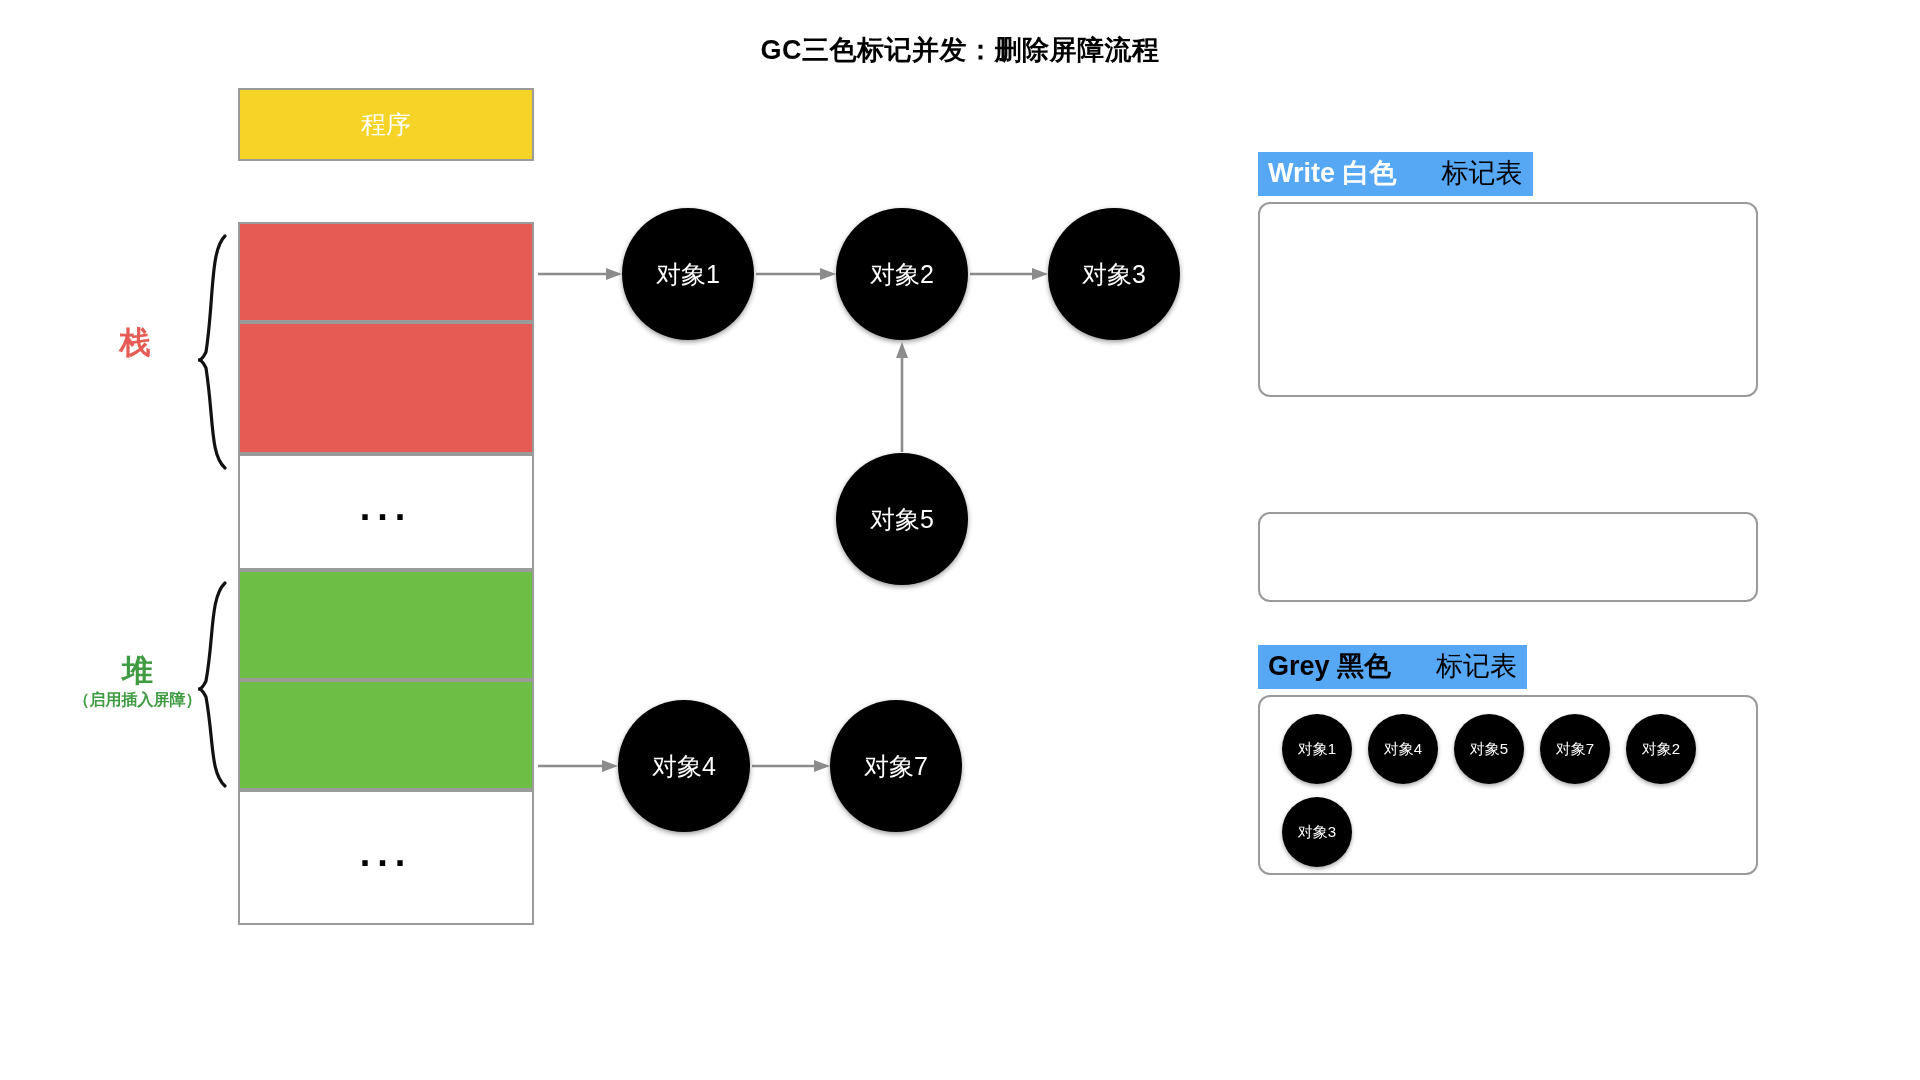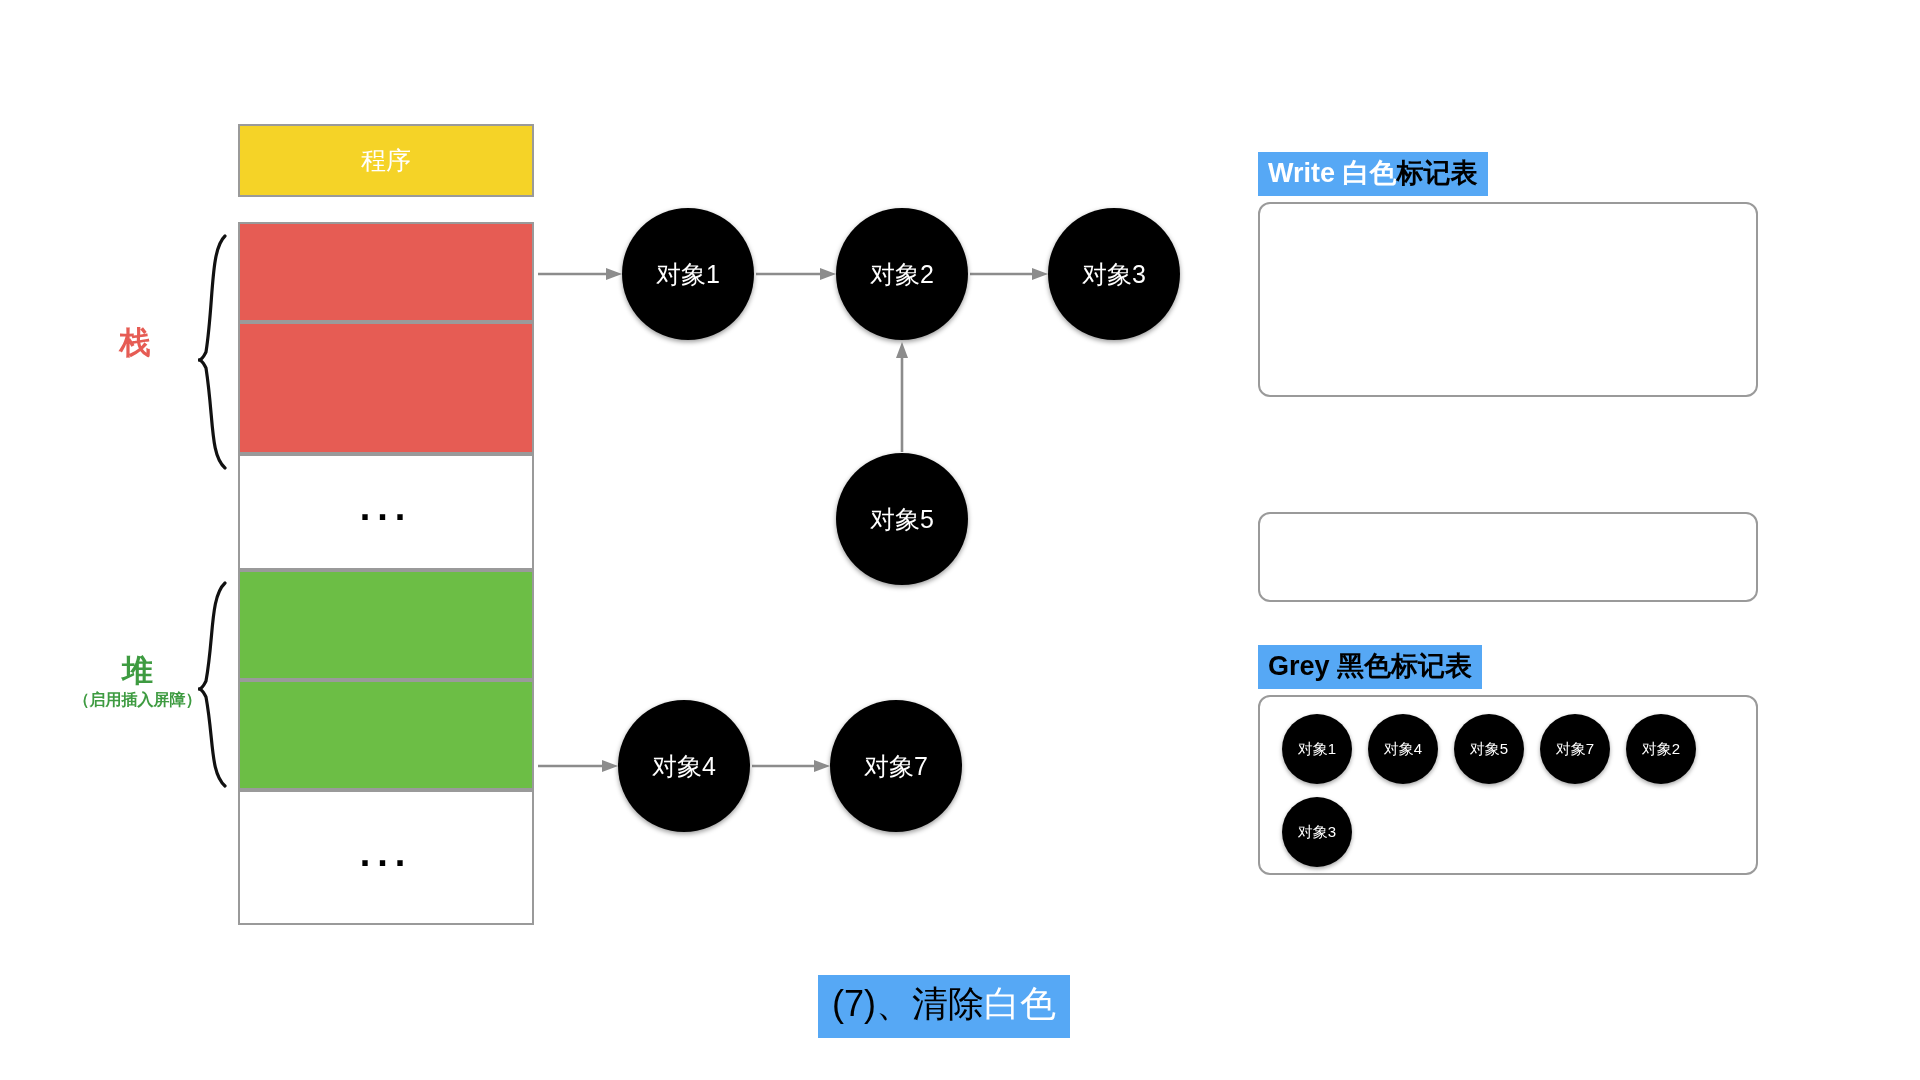--- a/index.html
+++ b/index.html
@@ -44,21 +44,20 @@
     display: flex;
     align-items: center;
   }
   .mem-program {
     top: 88px;
     height: 73px;
     background: #F5D327;
     justify-content: center;
     color: #ffffff;
     font-size: 25px;
-    margin-top: 36px;
   }
   .mem-rootset {
     top: 170px;
     height: 52px;
     background: #56A8F5;
     justify-content: flex-start;
     padding-left: 9px;
     color: #000000;
     font-size: 25px;
     white-space: nowrap;
@@ -154,21 +153,21 @@
   .table-head {
     background: #56A8F5;
     padding: 3px 10px 5px 10px;
     font-size: 27px;
     white-space: nowrap;
     display: inline-block;
   }
   .hl-white { color: #ffffff; font-weight: bold; }
   .hl-grey  { color: #b0b0b0; font-weight: bold; }
   .hl-black { color: #000000; font-weight: bold; }
-  .hd-rest  { color: #000000; font-weight: bold; }
+  .hd-rest  { color: #000000; font-weight: normal; margin-left: 45px; }
 
   .tbl-write-head { left: 1258px; top: 152px; }
   .tbl-write-box  { left: 1258px; top: 202px; width: 500px; height: 195px; }
   .tbl-grey-head  { left: 1258px; top: 462px; }
   .tbl-grey-box   { left: 1258px; top: 512px; width: 500px; height: 90px; }
   .tbl-black-head { left: 1258px; top: 645px; }
   .tbl-black-box  { left: 1258px; top: 695px; width: 500px; height: 180px; }
 
   .chip-row {
     position: absolute;
@@ -204,20 +203,21 @@
     display: inline-block;
   }
   .cap-dark { color: #000000; }
   .cap-white { color: #ffffff; }
 </style>
 </head>
 <body>
 
 <div id="canvas">
 
+  <div class="abs diagram-title">GC三色标记并发：删除屏障流程</div>
 
   <div class="abs mem-cell mem-program">
     <span>程序</span>
   </div>
 
 
   <div class="abs mem-cell mem-red mem-r1"></div>
   <div class="abs mem-cell mem-red mem-r2"></div>
 
   <div class="abs mem-cell mem-blank mem-e1">
@@ -310,17 +310,14 @@
       <div class="obj-chip">对象4</div>
       <div class="obj-chip">对象5</div>
       <div class="obj-chip">对象7</div>
       <div class="obj-chip">对象2</div>
     </div>
     <div class="chip-row chip-row-2">
       <div class="obj-chip">对象3</div>
     </div>
   </div>
 
-  <div class="abs caption">
-    <span class="cap-dark">(7)、清除</span><span class="cap-white">白色</span>
-  </div>
 
 </div>
 
 </body></html>

